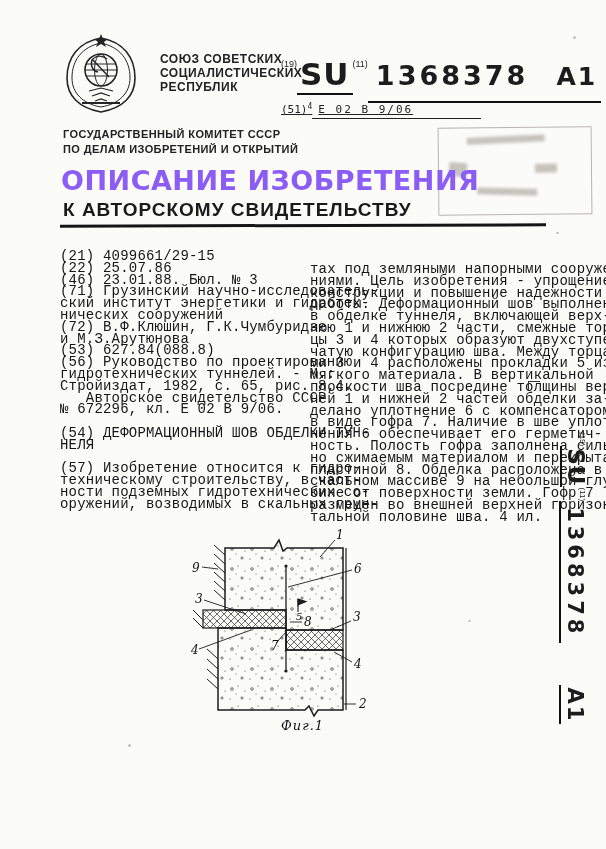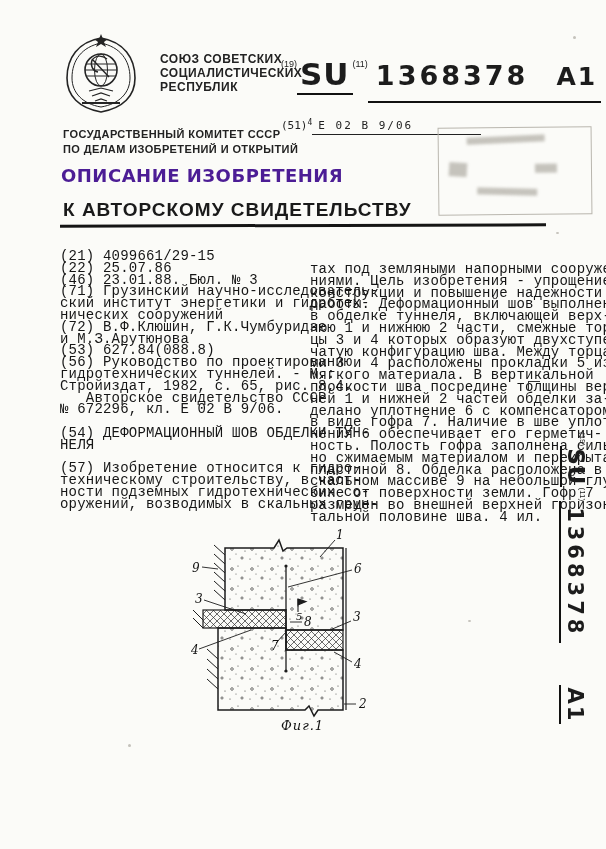--- a/index.html
+++ b/index.html
@@ -13,30 +13,30 @@
   .emblem{left:62px;top:33px;width:78px;height:82px;}
   .country{left:160px;top:52px;font-size:12px;font-weight:bold;line-height:14px;
     letter-spacing:.5px;white-space:pre;color:#222;}
   .publine{left:281px;top:56px;white-space:nowrap;}
   .publine .small{font-size:9px;vertical-align:18px;color:#222;}
   .publine .su{font-family:"DejaVu Sans",sans-serif;font-size:31px;font-weight:bold;
     border-bottom:2.5px solid #111;padding:0 3px 1px 3px;letter-spacing:1px;}
   .publine .numwrap{border-bottom:2.5px solid #111;padding:0 4px 13px 8px;}
   .publine .num{font-family:"DejaVu Sans",sans-serif;font-size:27px;font-weight:bold;letter-spacing:3px;}
   .publine .kind{font-family:"DejaVu Sans",sans-serif;font-size:25px;font-weight:bold;margin-left:28px;letter-spacing:2px;}
-  .ipcline{left:281px;top:118px;font-family:"DejaVu Sans Mono",monospace;font-size:11px;color:#222;}
+  .ipcline{left:281px;top:102px;font-family:"DejaVu Sans Mono",monospace;font-size:11px;color:#222;text-decoration:underline;}
   .ipcline .idx{font-size:8px;vertical-align:4px;}
   .ipcline .cls{border-bottom:1.5px solid #222;padding:0 68px 2px 6px;letter-spacing:2px;}
   .committee{left:63px;top:127px;font-size:11px;font-weight:bold;line-height:15px;
     letter-spacing:.4px;white-space:pre;color:#222;}
   .stamp{left:438px;top:127px;width:152px;height:86px;border:1px solid #b9b6ae;
     transform:rotate(-.6deg);}
   .stamp .blob{position:absolute;background:#9a968c;filter:blur(1.6px);opacity:.55;}
   .titlemain{left:61px;top:165px;font-family:"DejaVu Sans",sans-serif;
-    font-size:18px;font-weight:bold;letter-spacing:.5px;color:#4c1d95;}
+    font-size:27px;font-weight:bold;letter-spacing:.5px;color:#8b5cf6;}
   .titlesub{left:63px;top:199px;font-size:19px;font-weight:bold;letter-spacing:1px;color:#1a1a1a;}
   .rule{left:60px;top:224px;width:486px;height:3px;background:#151515;transform:skewY(-.15deg);}
   
   .col{font-family:Liberation Mono, monospace;font-size:14px;
     line-height:11.8px;white-space:pre;color:#161616;letter-spacing:.2px;}
   .leftcol{left:60px;top:251px;width:246px;}
   .rightcol{left:310px;top:264px;width:232px;text-align:right;}
   
   .vertid{left:589px;top:432px;transform:rotate(90deg);transform-origin:0 0;white-space:nowrap;}
   .vertid .small{font-size:8px;vertical-align:12px;color:#222;}

